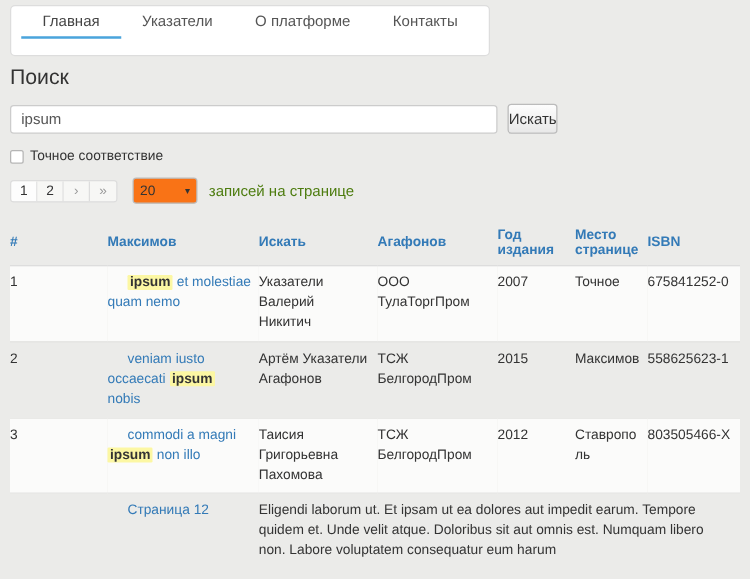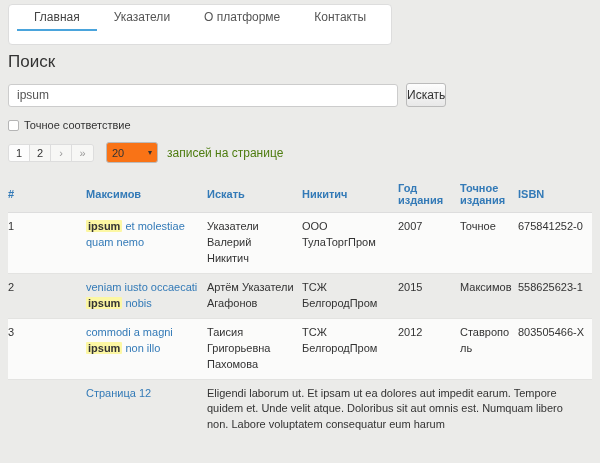--- a/index.html
+++ b/index.html
@@ -80,21 +80,21 @@
   table.results th {
     text-align:left; font-weight:bold; color:#337ab7;
     padding:6px 6px 6px 0; border-bottom:1px solid #ddd; cursor:pointer;
   }
   table.results td {
     padding:6px 6px 6px 0; vertical-align:top;
     border-top:1px solid #e3e3e1; color:#333; line-height:1.45;
     word-wrap:break-word;
   }
   tr.stripe-white td { background:#fbfbfa; }
-  table.results a { color:#337ab7; text-decoration:none; cursor:pointer; }
+  table.results a { color:#337ab7; text-decoration:none; cursor:pointer;margin-left:16px; }
   mark.hl {
     background:#fcf7a3; color:#333; font-weight:bold; padding:0 2px; border-radius:1px;
   }
 </style>
 </head>
 <body>
 
 <div class="page">
 
   <div class="navbar">
@@ -138,23 +138,23 @@
       <col style="width:96px">
         <col style="width:62px">
         <col style="width:58px">
         <col>
     </colgroup>
     <thead>
         <tr>
           <th>#</th>
           <th>Максимов</th>
           <th>Искать</th>
-          <th>Никитич</th>
+          <th>Агафонов</th>
           <th>Год издания</th>
-          <th>Точное издания</th>
+          <th>Место странице</th>
           <th>ISBN</th>
         </tr>
       </thead>
     <tbody>
         <tr class="stripe-white">
           <td>1</td>
           <td><a><mark class="hl">ipsum</mark> et molestiae quam nemo</a></td>
           <td>Указатели Валерий Никитич</td>
           <td>ООО ТулаТоргПром</td>
           <td>2007</td>

